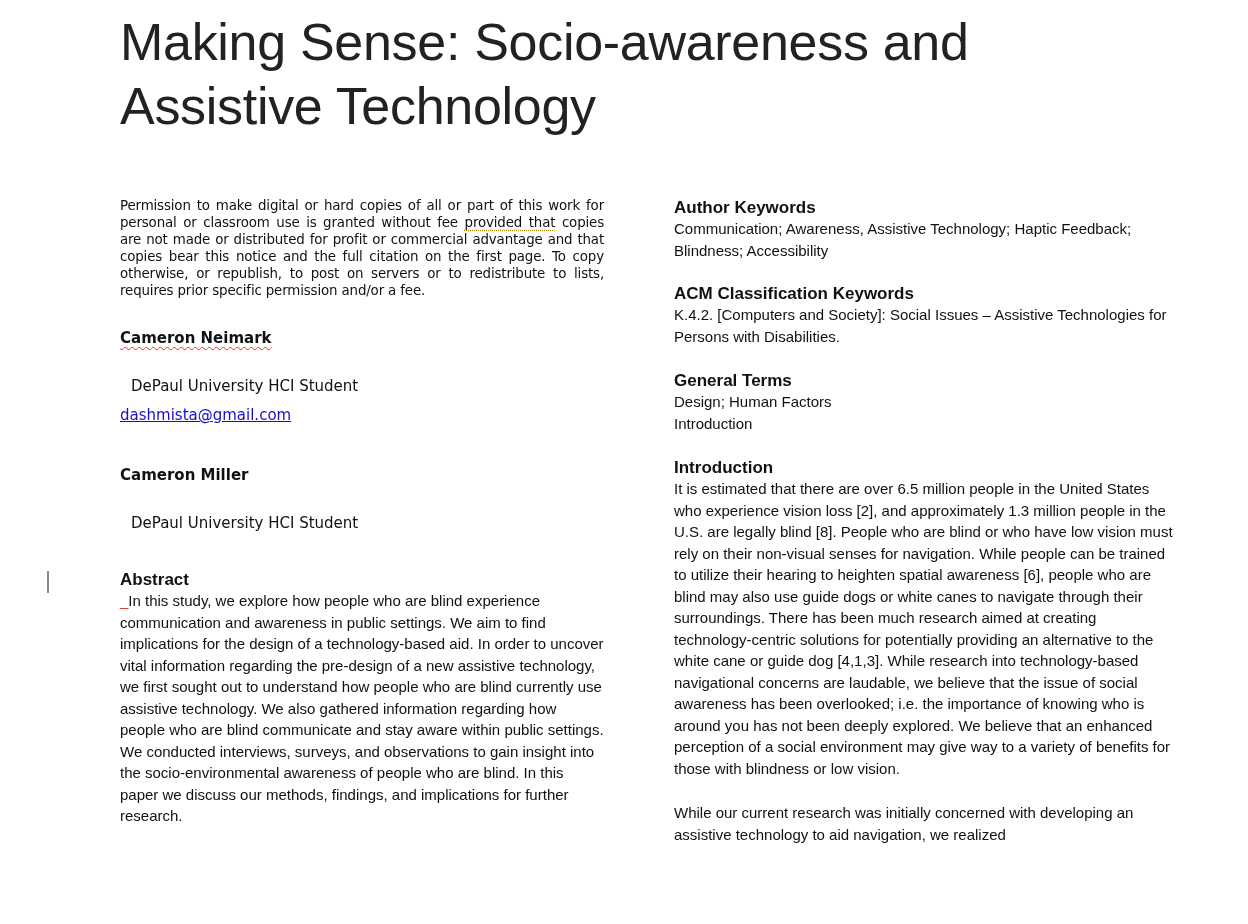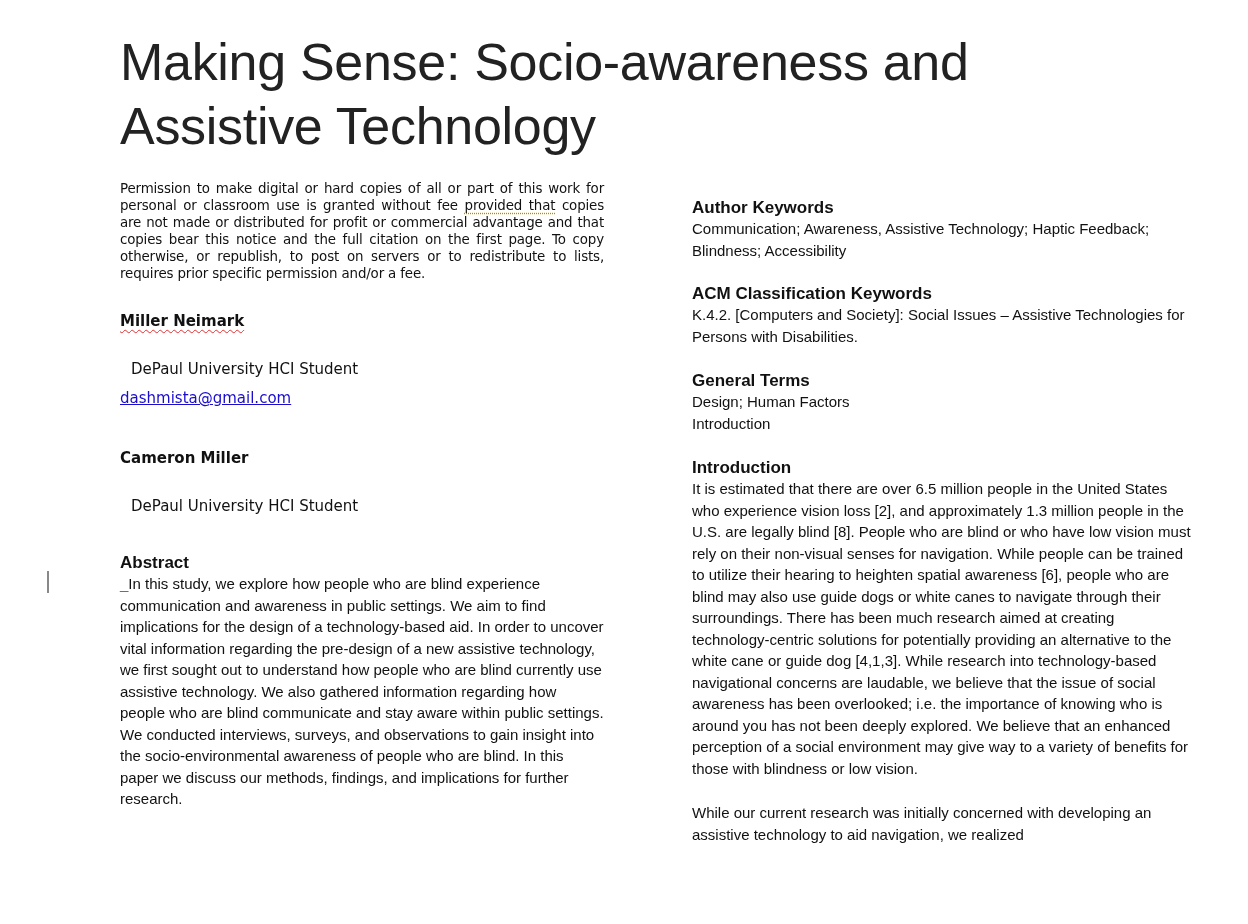--- a/index.html
+++ b/index.html
@@ -1,23 +1,23 @@
 <!DOCTYPE html>
 <html><head>
 <meta charset="utf-8">
 <style>
   html, body { margin: 0; padding: 0; background: #ffffff; }
   body { width: 1248px; height: 924px; position: relative; overflow: hidden; color: #111; }
   .title {
-    position: absolute; left: 120px; top: 30px; width: 900px;
+    position: absolute; left: 120px; top: 10px; width: 900px;
     font-family: "Liberation Sans", sans-serif; font-size: 52px; line-height: 64px;
     color: #222; font-weight: normal; margin: 0; letter-spacing: -0.3px;
   }
-  .col-left { position: absolute; left: 120px; top: 180px; width: 484px; }
-  .col-right { position: absolute; left: 692px; top: 197px; width: 500px; }
+  .col-left { position: absolute; left: 120px; top: 197px; width: 484px; }
+  .col-right { position: absolute; left: 674px; top: 197px; width: 500px; }
   .permission {
     font-family: "DejaVu Sans", sans-serif; font-size: 13.4px; line-height: 17px;
     text-align: justify; margin: 0; color: #111; letter-spacing: -0.15px;
   }
   .dotted { text-decoration: underline dotted #b8860b; text-underline-offset: 3px; }
   .author-name {
     font-family: "DejaVu Sans", sans-serif; font-weight: bold; font-size: 15px;
     line-height: 20px; margin: 0; color: #111;
   }
   .squiggle { text-decoration: underline wavy #d33; text-underline-offset: 3px; text-decoration-thickness: 1px; }
@@ -36,21 +36,21 @@
   <span>Making Sense: Socio-awareness and</span><br>
   <span>Assistive Technology</span>
 </h1>
 
 <div class="cursor-mark"></div>
 
 <div class="col-left">
   <p class="permission"><span>Permission to make digital or hard copies of all or part of this work for personal or classroom use is granted without fee </span><span class="dotted">provided that</span><span> copies are not made or distributed for profit or commercial advantage and that copies bear this notice and the full citation on the first page. To copy otherwise, or republish, to post on servers or to redistribute to lists, requires prior specific permission and/or a fee.</span></p>
 
   <div style="height:29px"></div>
-  <p class="author-name"><span class="squiggle">Miller Neimark</span></p>
+  <p class="author-name"><span class="squiggle">Cameron Neimark</span></p>
   <div style="height:18px"></div>
   <p class="affil">DePaul University HCI Student</p>
   <a class="email-link" href="#">dashmista@gmail.com</a>
 
   <div style="height:40px"></div>
   <p class="author-name">Cameron Miller</p>
   <div style="height:18px"></div>
   <p class="affil">DePaul University HCI Student</p>
 
   <div style="height:26px"></div>

